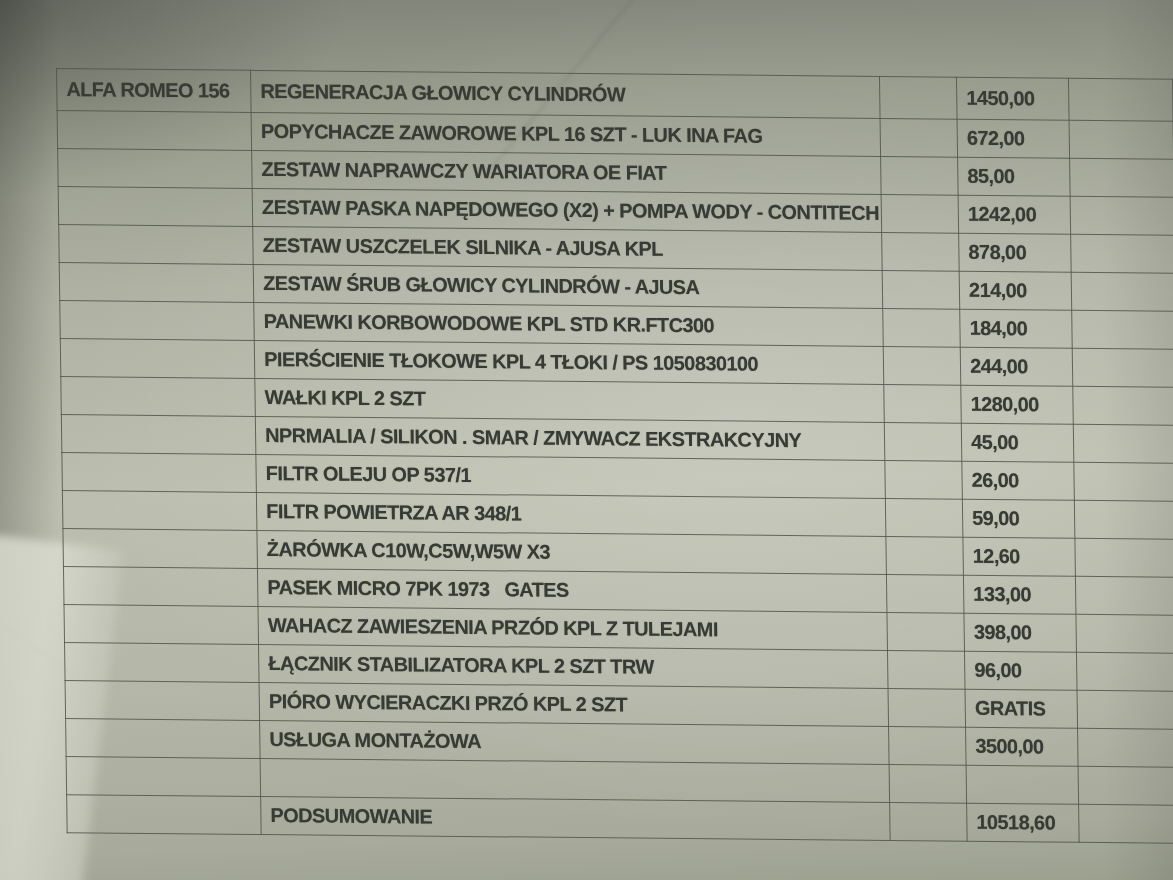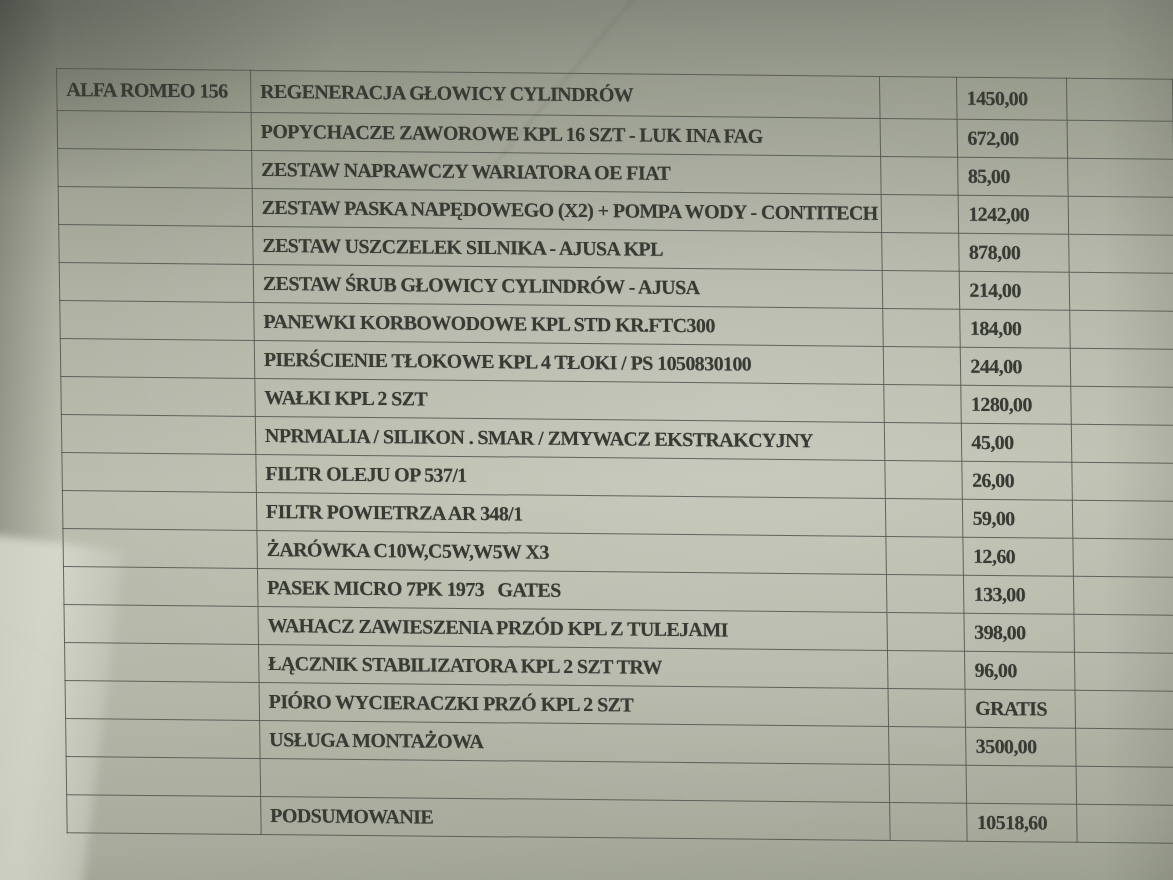--- a/index.html
+++ b/index.html
@@ -3,21 +3,21 @@
 <meta charset="utf-8">
 <style>
   html, body {
     margin: 0; padding: 0;
     background: #6a6d62;
   }
   .stage {
     position: relative;
     width: 1173px; height: 880px;
     overflow: hidden;
-    font-family: Liberation Serif, serif;
+    font-family: Liberation Sans, sans-serif;
     background: #9a9d8f;
   }
   
   .paper {
     position: absolute; inset: 0;
     background:
       radial-gradient(42% 32% at 0% 0%, rgba(28,30,26,0.32), rgba(28,30,26,0) 70%),
       linear-gradient(90deg, rgba(20,22,18,0.22) 0%, rgba(20,22,18,0) 5%),
       linear-gradient(270deg, rgba(20,22,18,0.10) 0%, rgba(20,22,18,0) 6%),
       radial-gradient(95% 80% at 63% 47%, rgba(255,255,255,0.18) 0%, rgba(255,255,255,0) 60%),

